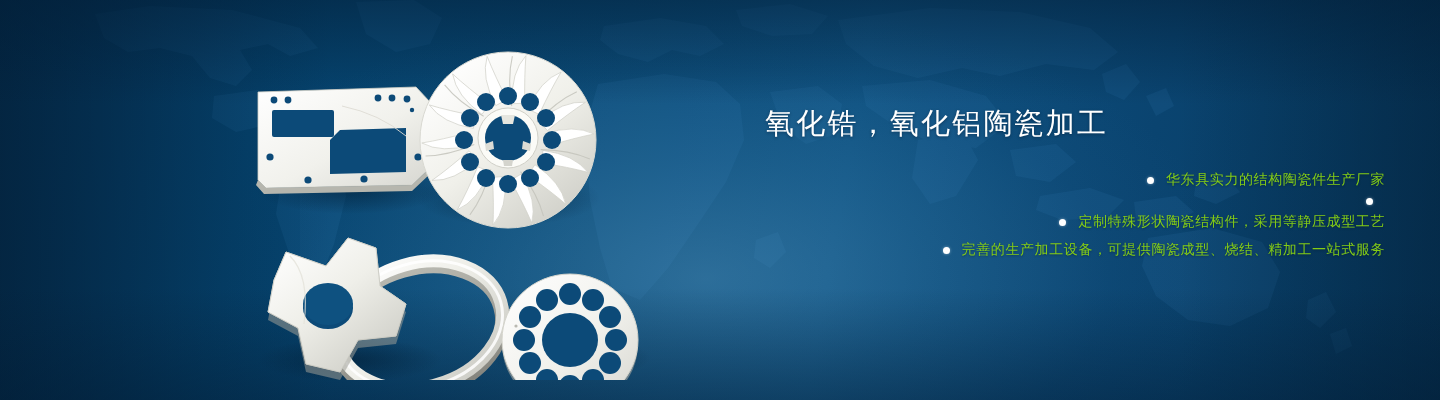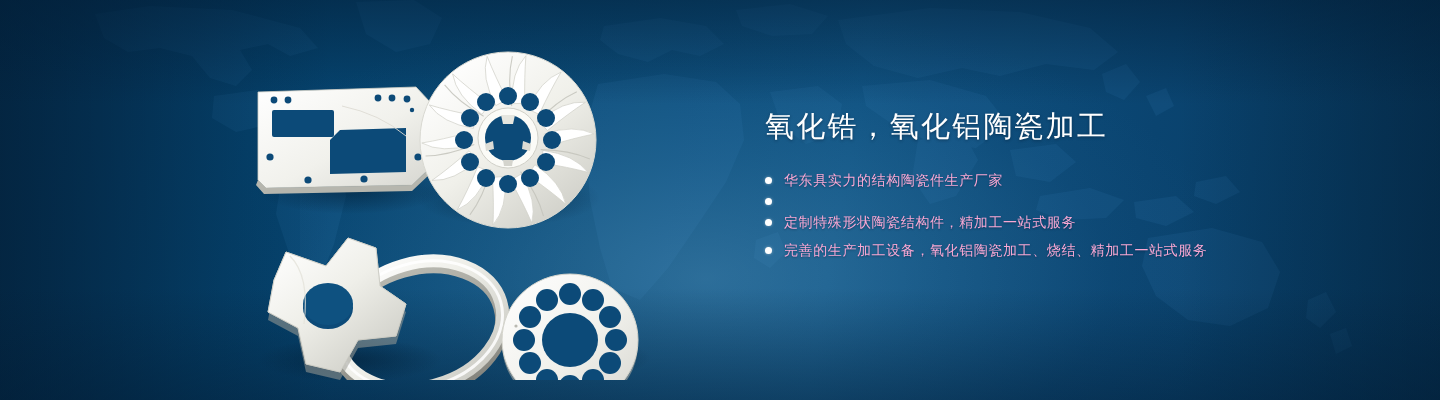--- a/index.html
+++ b/index.html
@@ -32,31 +32,31 @@
     background:linear-gradient(270deg, rgba(3,31,55,.55) 0%, rgba(3,31,55,0) 100%);
   }
   .bg-map{position:absolute;inset:0;opacity:.16;}
   .bg-map svg{width:100%;height:100%;display:block;}
 
   
   .products{position:absolute;left:230px;top:40px;width:470px;height:340px;}
   .products svg{display:block;}
 
   
-  .copy{position:absolute;left:765px;top:108px;width:620px;}
+  .copy{position:absolute;left:765px;top:108px;width:620px;font-family:Liberation Mono, monospace;}
   .headline{
     color:#ffffff;font-size:29px;line-height:1.25;letter-spacing:2.2px;
     font-weight:400;margin:0 0 26px 0;white-space:nowrap;
     text-shadow:0 1px 3px rgba(0,20,40,.45);
   }
   .bullets{list-style:none;margin:0;padding:0;}
   .bullets li{
     display:flex;align-items:center;margin:6px 0 7px 0;
-    color:#f9a8d4;font-size:14px;line-height:21px;letter-spacing:.6px;
-    white-space:nowrap;text-shadow:0 1px 2px rgba(0,20,40,.40);
+    color:#84cc16;font-size:14px;line-height:21px;letter-spacing:.6px;
+    white-space:nowrap;text-shadow:0 1px 2px rgba(0,20,40,.40);justify-content:flex-end;
   }
   .dot{
     flex:0 0 auto;width:7px;height:7px;border-radius:50%;
     background:#ffffff;margin-right:12px;
     box-shadow:0 0 3px rgba(255,255,255,.45);
   }
 </style>
 </head>
 <body>
 
@@ -306,22 +306,22 @@
     <ul class="bullets">
       <li>
         <span class="dot"></span>
         <span>华东具实力的结构陶瓷件生产厂家</span>
       </li>
       <li>
         <span class="dot"></span>
       </li>
       <li>
         <span class="dot"></span>
-        <span>定制特殊形状陶瓷结构件，精加工一站式服务</span>
+        <span>定制特殊形状陶瓷结构件，采用等静压成型工艺</span>
       </li>
       <li>
         <span class="dot"></span>
-        <span>完善的生产加工设备，氧化铝陶瓷加工、烧结、精加工一站式服务</span>
+        <span>完善的生产加工设备，可提供陶瓷成型、烧结、精加工一站式服务</span>
       </li>
     </ul>
   </div>
 
 </div>
 
 </body></html>

